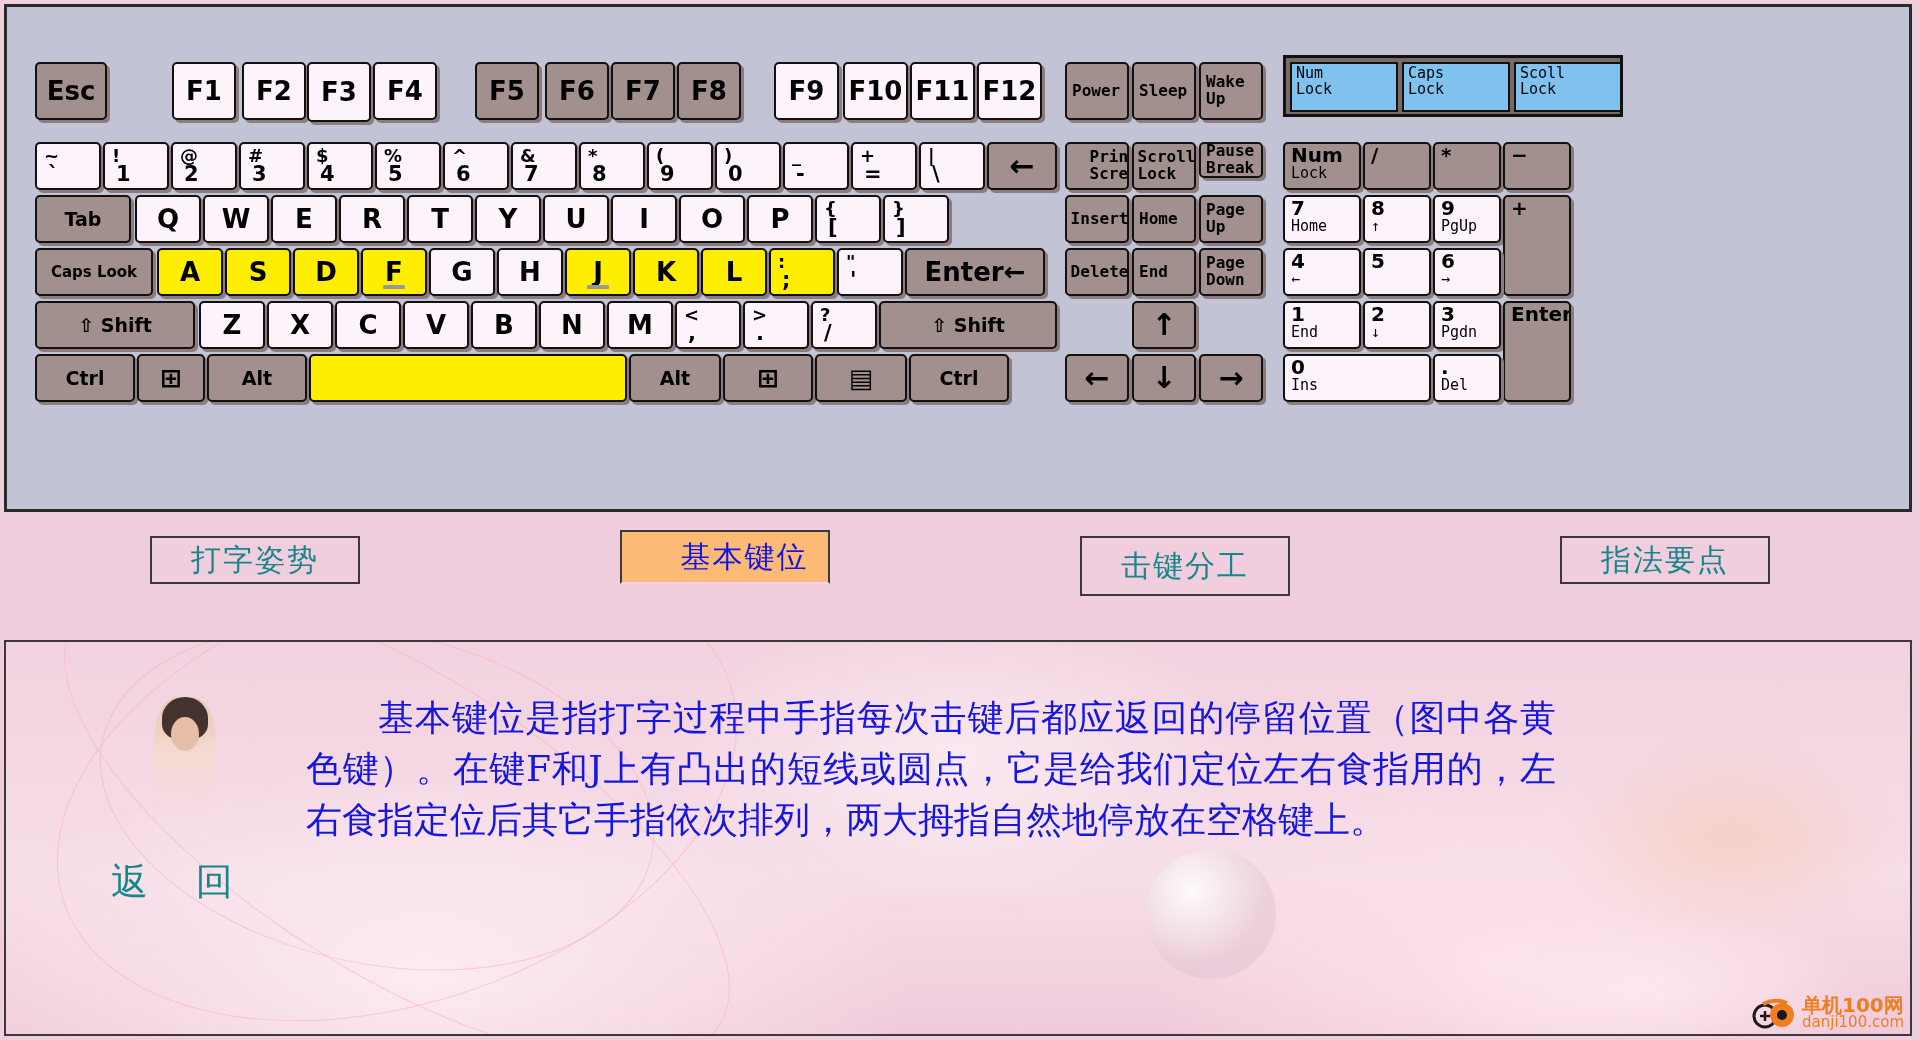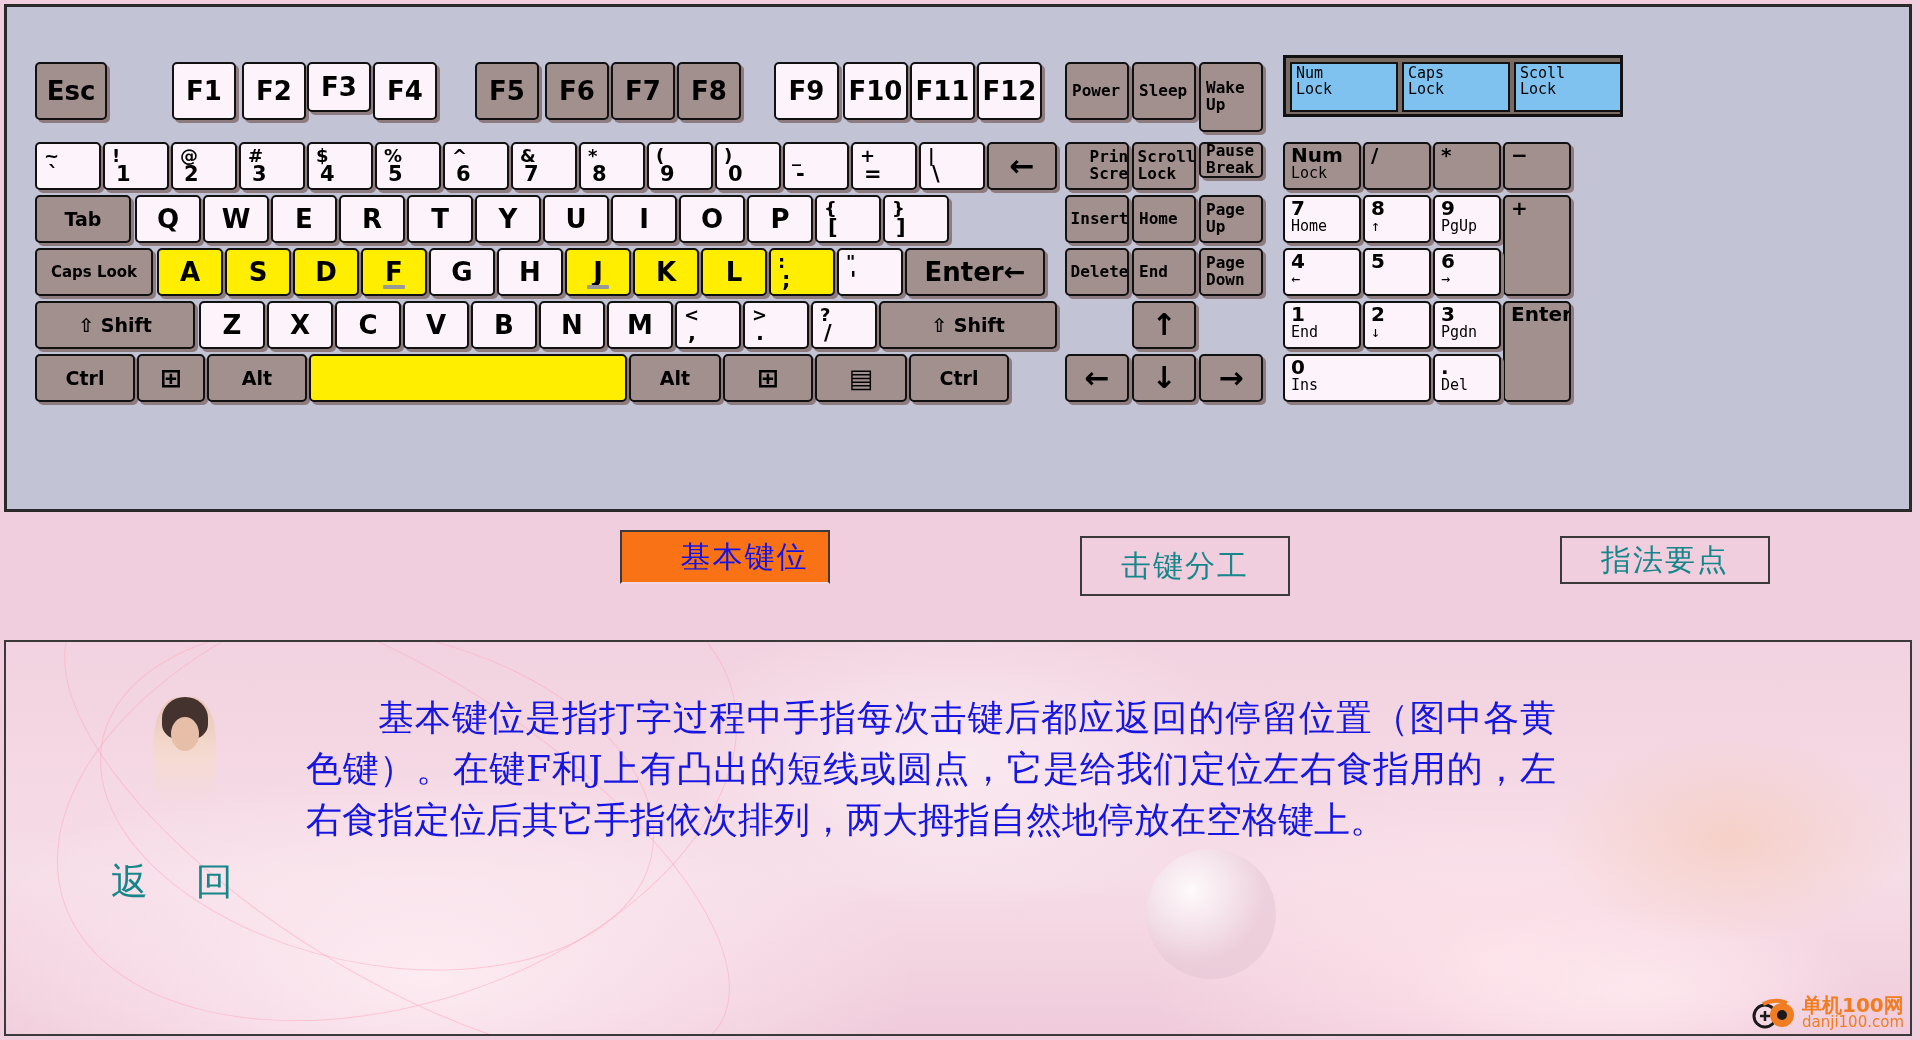--- a/index.html
+++ b/index.html
@@ -63,21 +63,21 @@
   .tab{
     position:absolute;box-sizing:border-box;
     border:2px solid #3a3a3a;
     background:#f0cede;
     color:#17868b;
     font-family:"DejaVu Serif",serif;
     font-size:30px;
     display:flex;align-items:center;justify-content:center;
     letter-spacing:2px;
   }
-  .tab.active{color:#1414e6;background:#f97316;border-bottom-color:#f3d6e4;padding-left:39px;}
+  .tab.active{color:#1414e6;background:#fdba74;border-bottom-color:#f3d6e4;padding-left:39px;}
   
   #content{
     position:absolute;left:4px;top:640px;width:1908px;height:396px;
     box-sizing:border-box;
     border:2px solid #3a3a3a;
     background:
       radial-gradient(ellipse 700px 300px at 22% 85%, rgba(255,240,245,.85), rgba(255,240,245,0) 70%),
       radial-gradient(ellipse 500px 260px at 78% 80%, rgba(255,228,235,.8), rgba(255,228,235,0) 70%),
       radial-gradient(ellipse 420px 220px at 50% 30%, rgba(255,247,250,.55), rgba(255,247,250,0) 70%),
       linear-gradient(#f2d2e0,#f6dde7 60%,#f0cbdb);
@@ -126,21 +126,21 @@
   <div class="kb-inner" id="kb-inner">
       <div class="key grey big" style="left: 28px; top: 55px; width: 72px; height: 58px;">
         <span class="lab">Esc</span>
       </div>
       <div class="key big" style="left: 165px; top: 55px; width: 64px; height: 58px;">
         <span class="lab">F1</span>
       </div>
       <div class="key big" style="left: 235px; top: 55px; width: 64px; height: 58px;">
         <span class="lab">F2</span>
       </div>
-      <div class="key big" style="left: 300px; top: 55px; width: 64px; height: 50px;">
+      <div class="key big" style="left: 300px; top: 55px; width: 64px; height: 60px;">
         <span class="lab">F3</span>
       </div>
       <div class="key big" style="left: 366px; top: 55px; width: 64px; height: 58px;">
         <span class="lab">F4</span>
       </div>
       <div class="key grey big" style="left: 468px; top: 55px; width: 64px; height: 58px;">
         <span class="lab">F5</span>
       </div>
       <div class="key grey big" style="left: 538px; top: 55px; width: 64px; height: 58px;">
         <span class="lab">F6</span>
@@ -162,21 +162,21 @@
       </div>
       <div class="key big" style="left: 970px; top: 55px; width: 65px; height: 58px;">
         <span class="lab">F12</span>
       </div>
       <div class="key thin grey" style="left: 1058px; top: 55px; width: 64px; height: 58px;">
         <span class="lab">Power</span>
       </div>
       <div class="key thin grey" style="left: 1125px; top: 55px; width: 64px; height: 58px;">
         <span class="lab">Sleep</span>
       </div>
-      <div class="key thin grey" style="left: 1192px; top: 55px; width: 64px; height: 70px;">
+      <div class="key thin grey" style="left: 1192px; top: 55px; width: 64px; height: 58px;">
         <span class="lab">Wake<br>Up</span>
       </div>
       <div id="led-panel" style="left: 1276px; top: 48px; width: 340px; height: 62px;">
         <div class="led" style="left: 4px; top: 4px; width: 108px; height: 50px;"><span>Num<br>Lock</span></div>
         <div class="led" style="left: 116px; top: 4px; width: 108px; height: 50px;"><span>Caps<br>Lock</span></div>
         <div class="led" style="left: 228px; top: 4px; width: 108px; height: 50px;"><span>Scoll<br>Lock</span></div>
       </div>
       <div class="key dual" style="left: 28px; top: 135px; width: 66px; height: 48px;">
         <span class="up">~</span>
         <span class="lo">`</span>
@@ -481,20 +481,23 @@
         <span class="np3">Ins</span>
       </div>
       <div class="key np" style="left: 1426px; top: 347px; width: 68px; height: 48px;">
         <span class="np2">.</span>
         <span class="np3">Del</span>
       </div>
     </div>
 </div>
 
 <div id="tabstrip">
+    <div class="tab" style="left: 150px; top: 16px; width: 210px; height: 48px;">
+      <span>打字姿势</span>
+    </div>
     <div class="tab active" style="left: 620px; top: 10px; width: 210px; height: 54px;">
       <span>基本键位</span>
     </div>
     <div class="tab" style="left: 1080px; top: 16px; width: 210px; height: 60px;">
       <span>击键分工</span>
     </div>
     <div class="tab" style="left: 1560px; top: 16px; width: 210px; height: 48px;">
       <span>指法要点</span>
     </div>
   </div>

